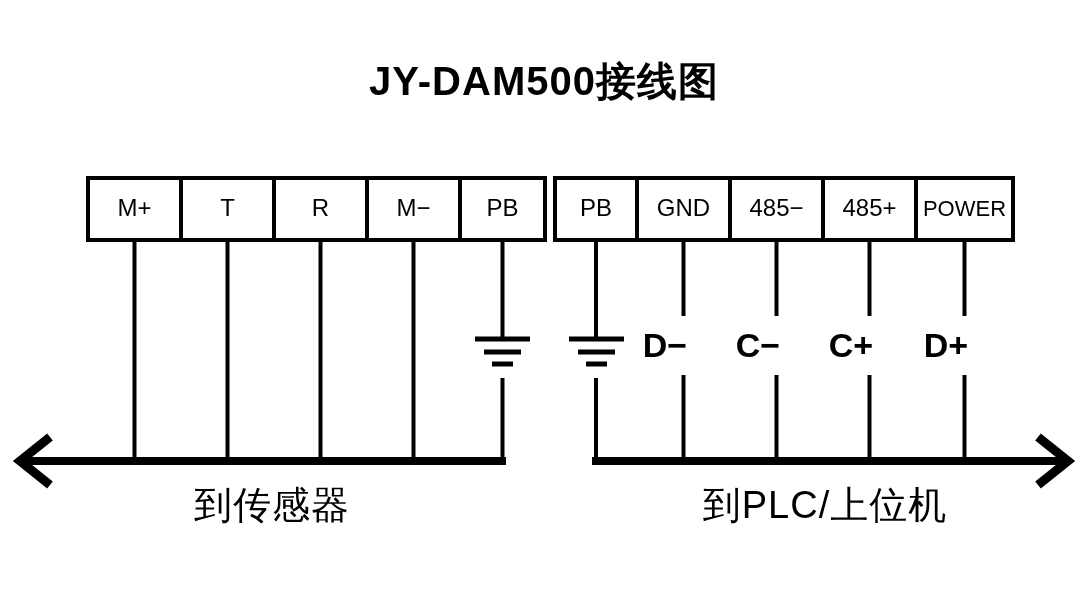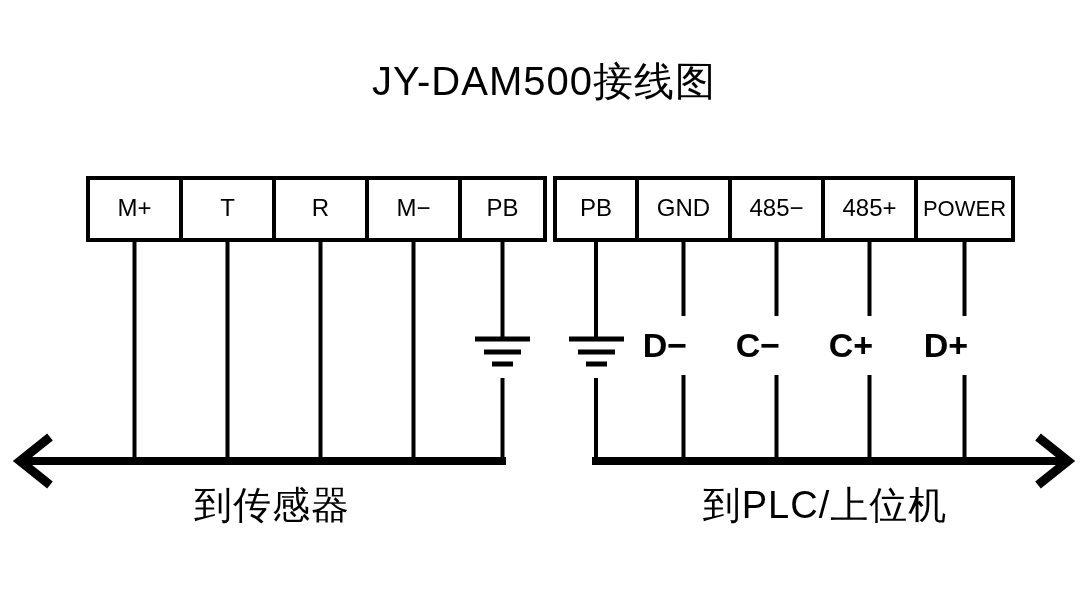--- a/index.html
+++ b/index.html
@@ -22,21 +22,21 @@
   }
   #diagram-title {
     position: absolute;
     left: 0;
     top: 57px;
     width: 1088px;
     text-align: center;
     font-size: 40px;
     line-height: 48px;
     letter-spacing: 1px;
-    font-weight: 400;
+    font-weight: 700;
     white-space: nowrap;
     font-family: "Liberation Sans", "DejaVu Sans", sans-serif;
   }
   svg#wiring-canvas {
     position: absolute;
     left: 0;
     top: 0;
     width: 1088px;
     height: 595px;
     display: block;

